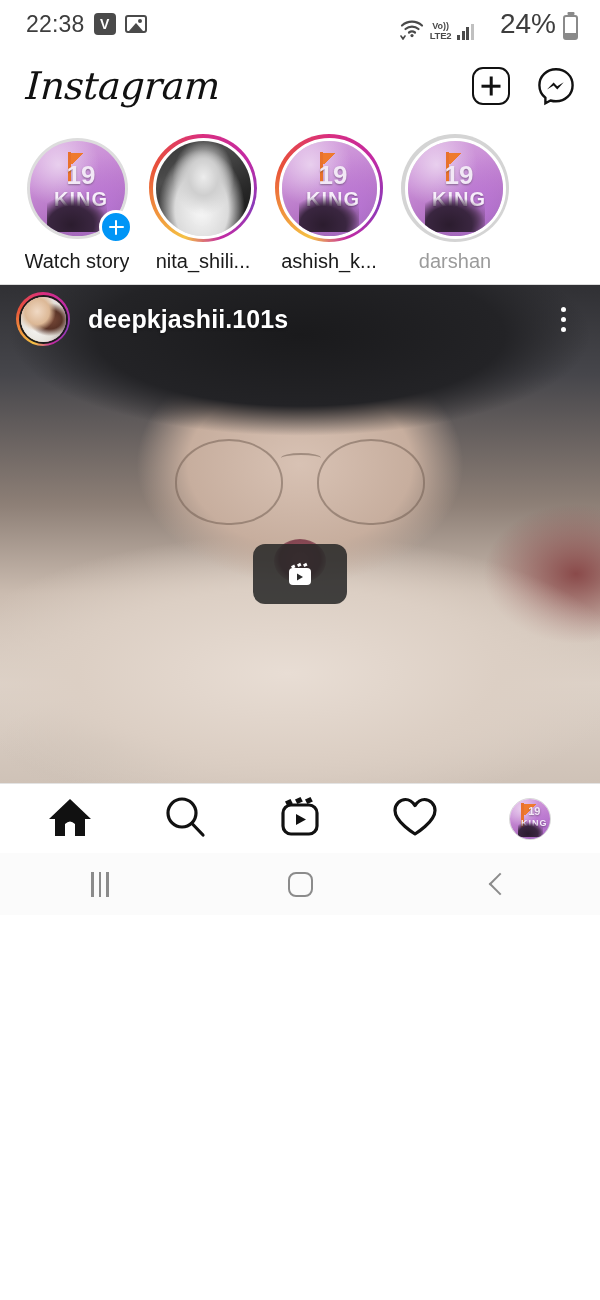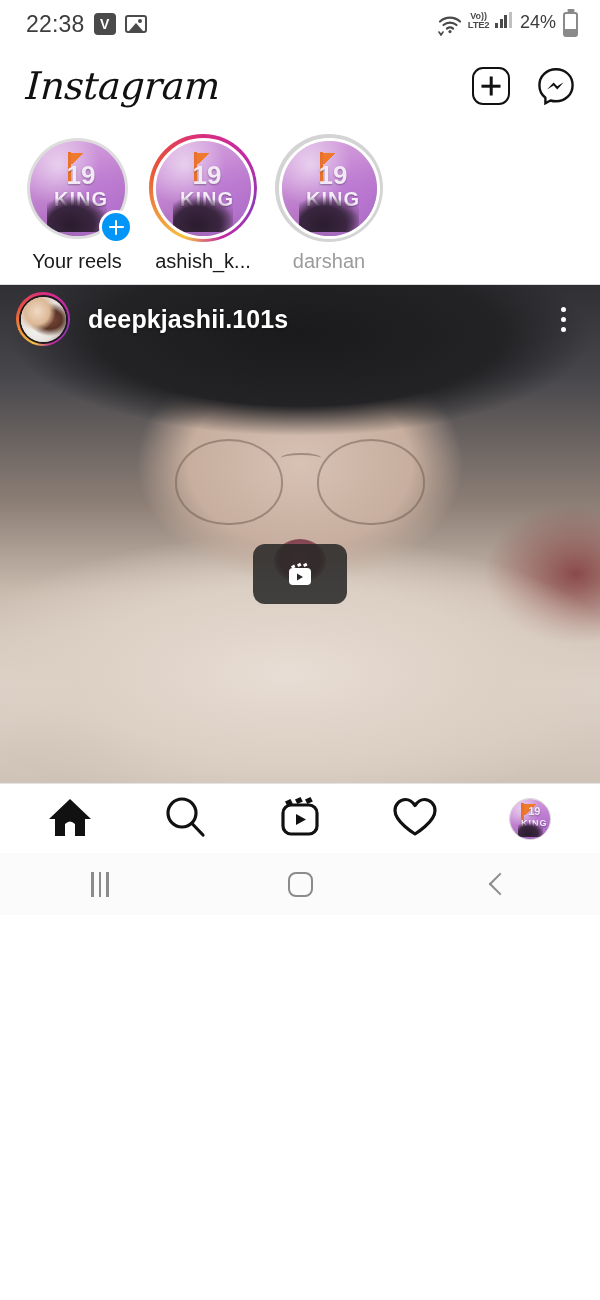--- a/index.html
+++ b/index.html
@@ -73,21 +73,21 @@
   .sb-icon-img::before {
     content: "";
     position: absolute;
     right: 3px; top: 2px;
     width: 4px; height: 4px;
     background: #4a4a4a;
     border-radius: 50%;
   }
   .status-right {
     display: flex;
-    align-items: flex-start;
+    align-items: flex-end;
     gap: 4px;
   }
   .sb-wifi { width: 26px; height: 24px; }
   .sb-volte {
     display: flex;
     flex-direction: column;
     align-items: center;
     line-height: 0.95;
     color: #4a4a4a;
     margin: 0 1px;
@@ -99,21 +99,21 @@
     align-items: flex-end;
     gap: 1.5px;
     height: 16px;
     margin-left: 1px;
   }
   .sb-bars i { width: 3px; background: #4a4a4a; display: block; }
   .sb-bars i:nth-child(1) { height: 5px; }
   .sb-bars i:nth-child(2) { height: 9px; }
   .sb-bars i:nth-child(3) { height: 13px; }
   .sb-bars i:nth-child(4) { height: 16px; background: #c0c0c0; }
-  .sb-batt-text { font-size: 18px; color: #3d3d3d; margin-left: 4px; }
+  .sb-batt-text { font-size: 28px; color: #3d3d3d; margin-left: 22px; }
   .sb-batt {
     width: 15px; height: 25px;
     border: 2px solid #8a8a8a;
     border-radius: 3px;
     position: relative;
     margin-left: 3px;
     display: flex;
     align-items: flex-end;
   }
   .sb-batt::before {
@@ -582,23 +582,31 @@
     <div class="story">
       <div class="story-ring none">
         <div class="story-inner">
           <div class="thumb-poster">
             <div class="poster-txt poster-19">19</div>
             <div class="poster-txt poster-king">KING</div>
           </div>
         </div>
         <div class="story-add"></div>
       </div>
-      <div class="story-label">Your reels</div>
-    </div>
-
+      <div class="story-label">Watch story</div>
+    </div>
+
+    <div class="story">
+      <div class="story-ring grad">
+        <div class="story-inner">
+          <div class="thumb-nita"></div>
+        </div>
+      </div>
+      <div class="story-label">nita_shili...</div>
+    </div>
 
     <div class="story">
       <div class="story-ring grad">
         <div class="story-inner">
           <div class="thumb-poster">
             <div class="poster-txt poster-19">19</div>
             <div class="poster-txt poster-king">KING</div>
           </div>
         </div>
       </div>

